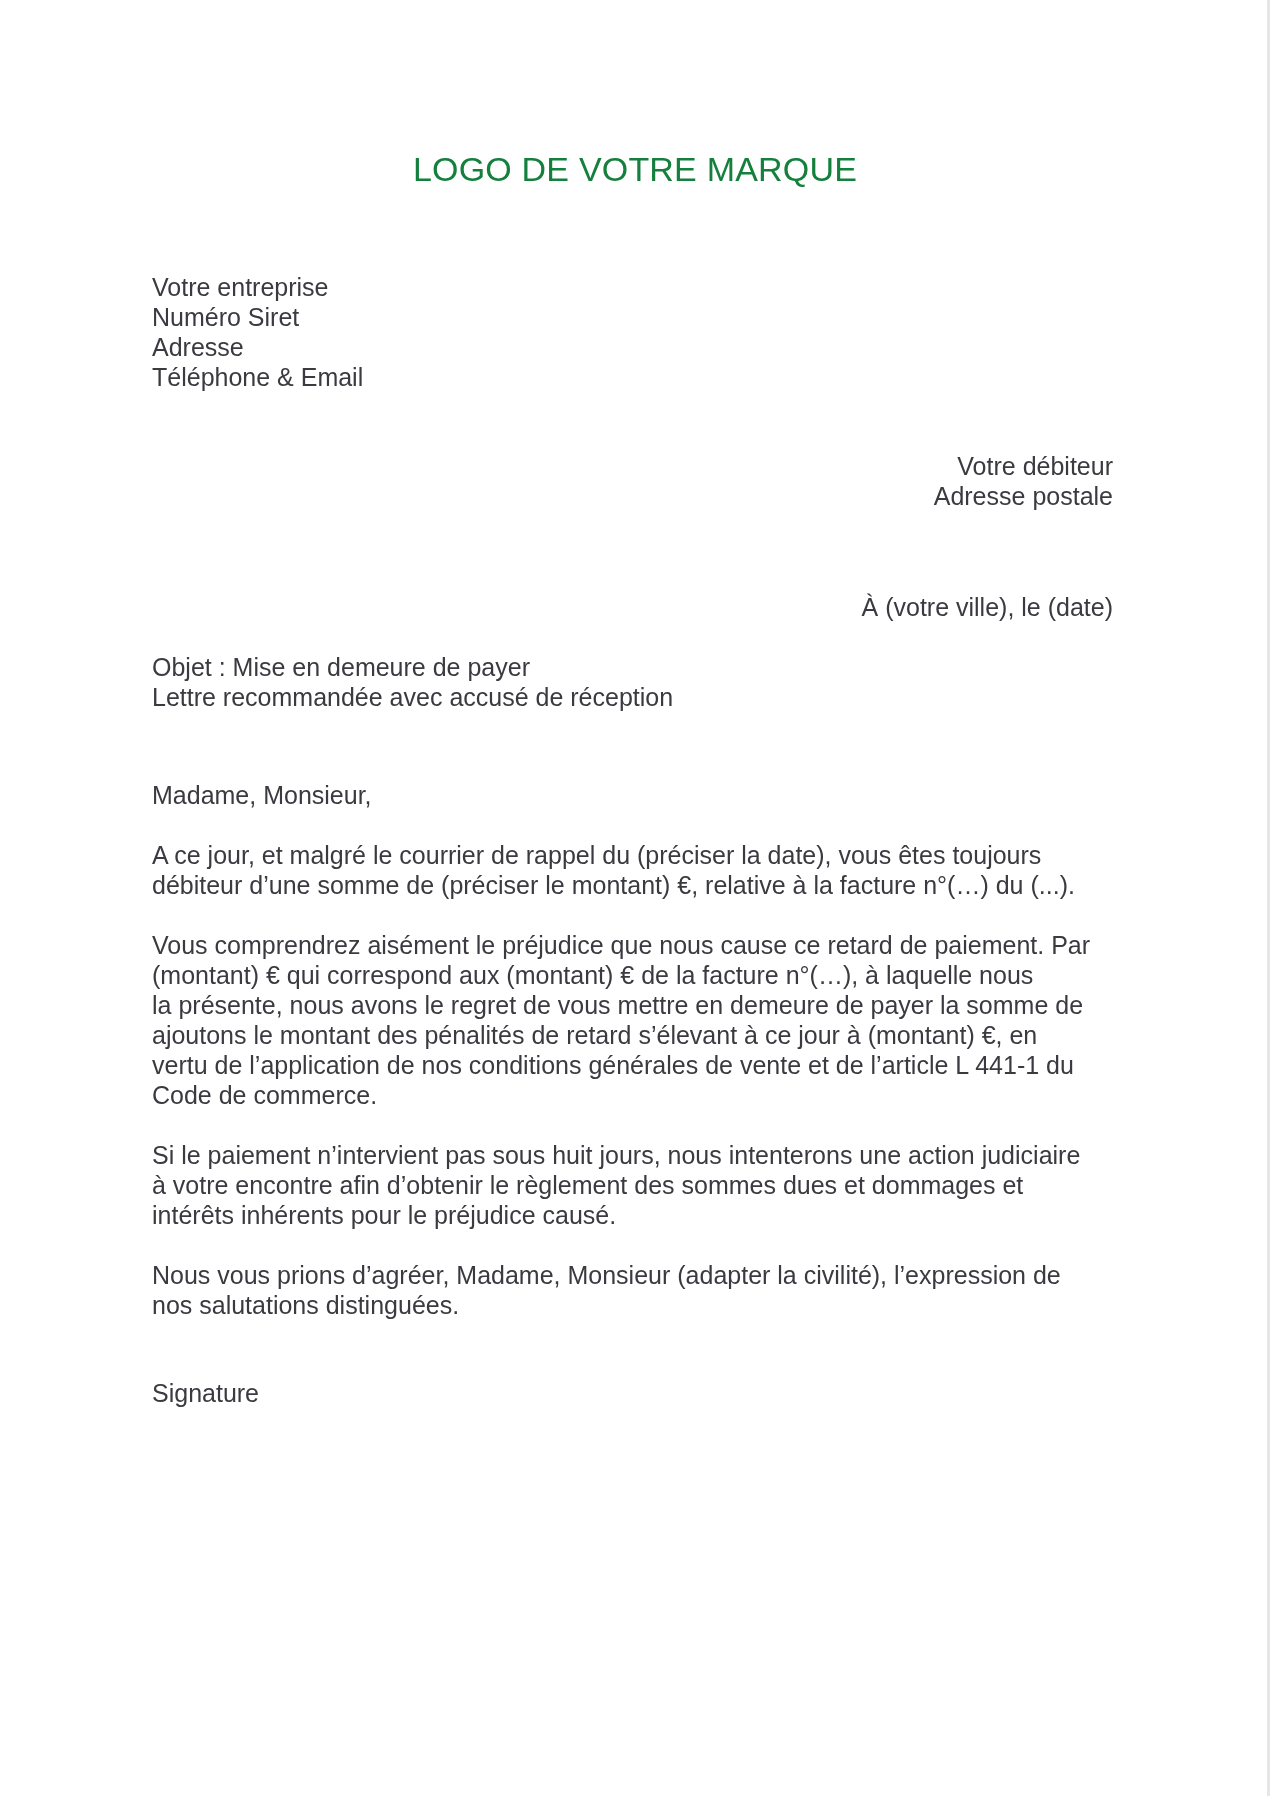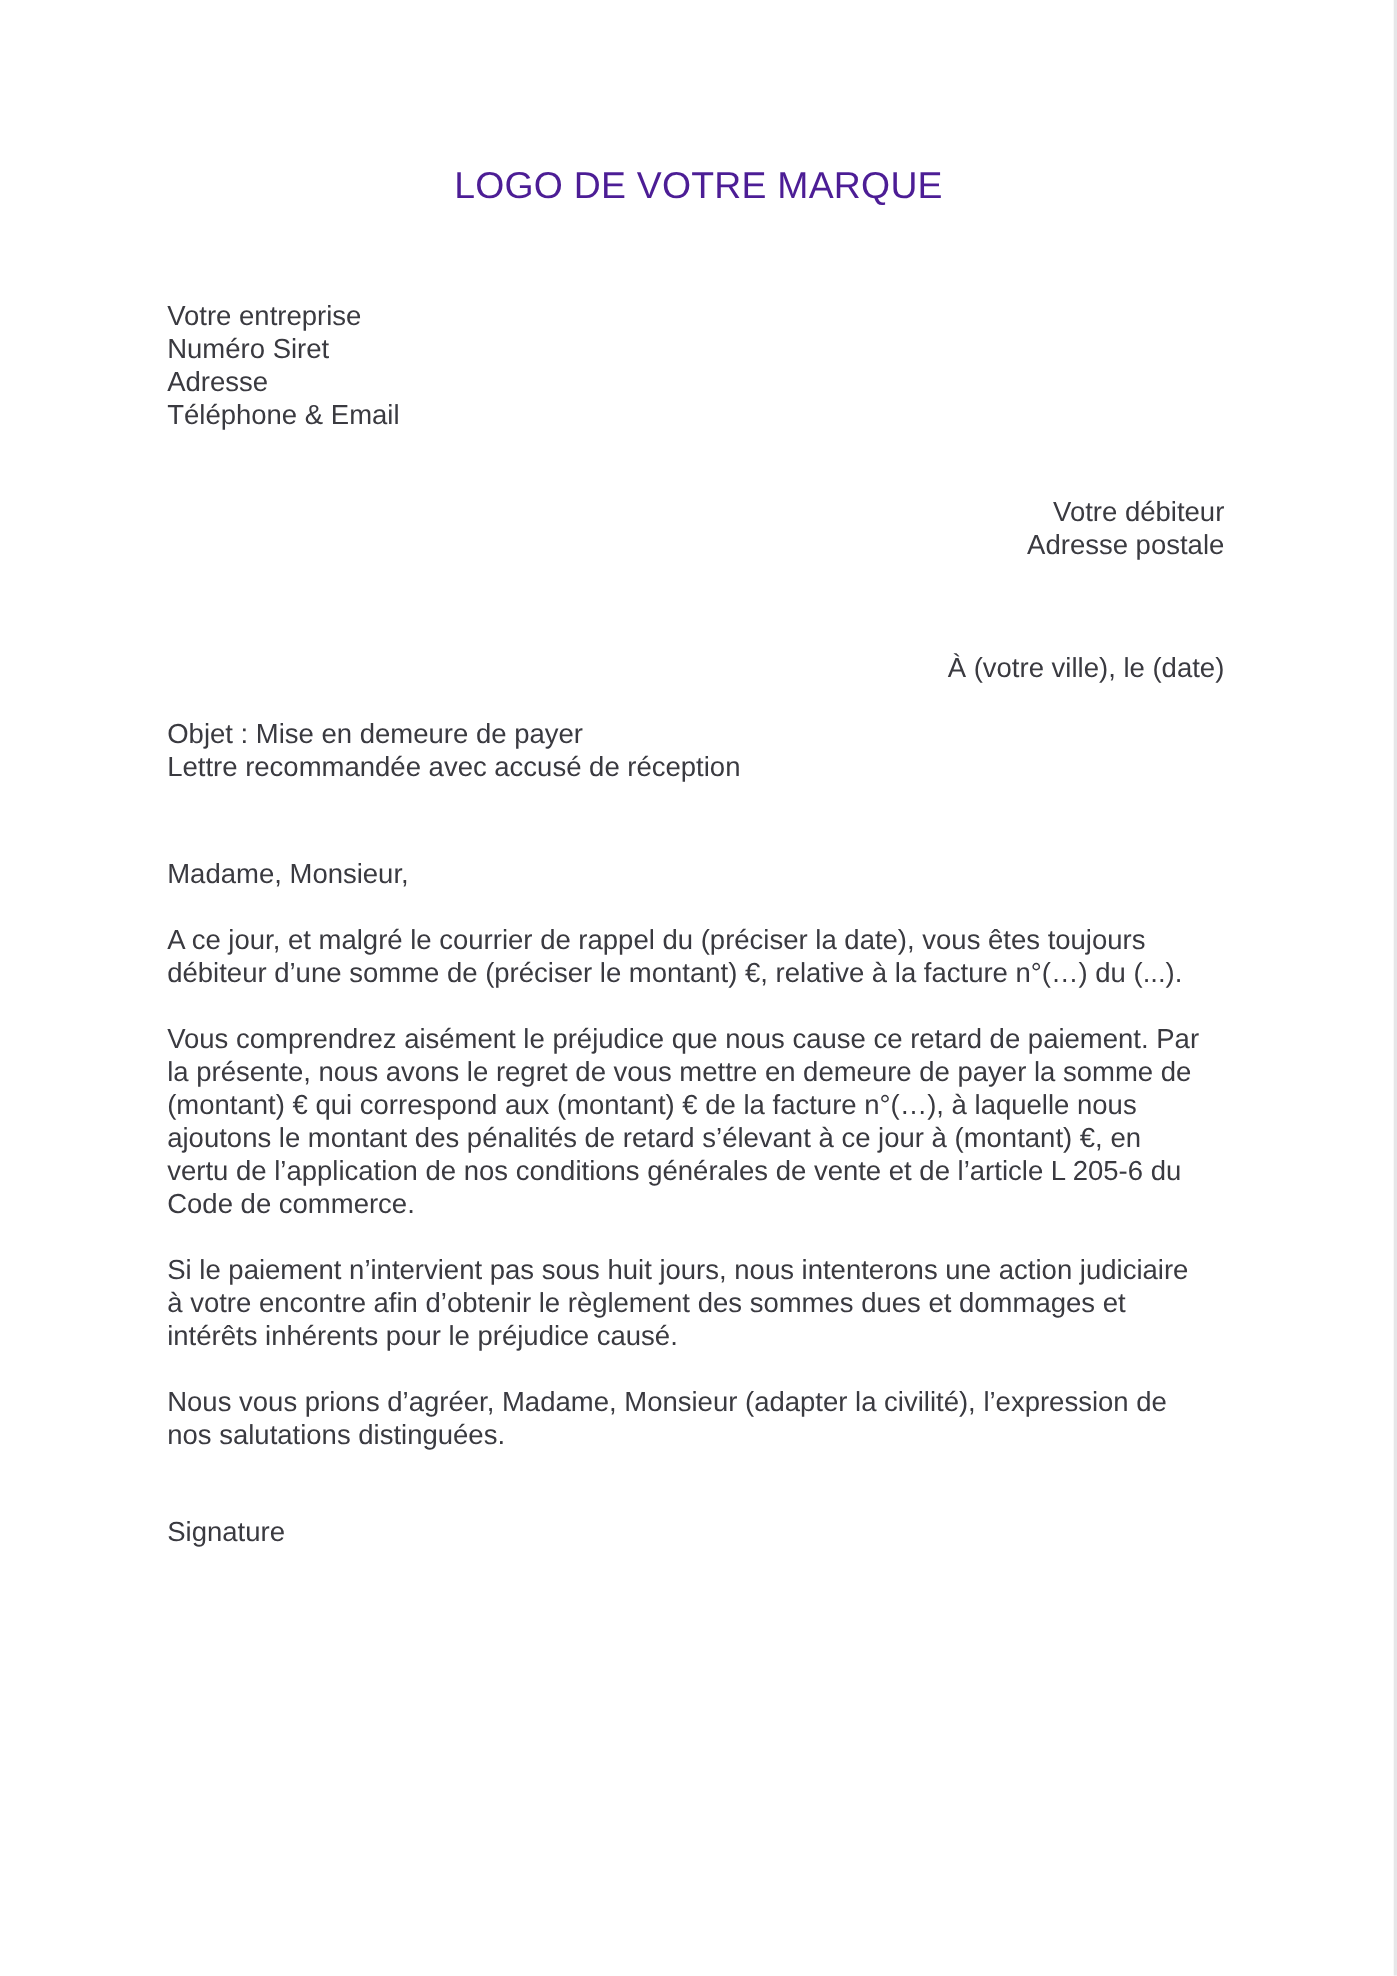--- a/index.html
+++ b/index.html
@@ -1,20 +1,20 @@
 <!DOCTYPE html>
 <html><head>
 <meta charset="utf-8">
 <style>
   html, body { margin: 0; padding: 0; background: #ffffff; }
   body { width: 1270px; height: 1796px; position: relative; overflow: hidden;
          font-family: "Liberation Sans", sans-serif; color: #3a3a40; }
   .edge { position: absolute; top: 0; right: 0; width: 3px; height: 1796px; background: #e6e6e8; }
   .title { position: absolute; top: 150px; left: 0; width: 1270px; text-align: center;
-           font-size: 34px; color: #4c1d95; letter-spacing: 0.2px; }
+           font-size: 34px; color: #15803d; letter-spacing: 0.2px; }
   .block { position: absolute; font-size: 25px; line-height: 30px; }
   .line { display: block; white-space: nowrap; }
   .left { left: 152px; }
   .right { right: 157px; text-align: right; }
   .para { position: absolute; left: 152px; width: 965px; font-size: 25px; line-height: 30px; white-space: nowrap; }
 </style>
 </head>
 <body>
 
 <div class="edge"></div>
@@ -46,24 +46,24 @@
   <span class="line">Madame, Monsieur,</span>
 </div>
 
 <div class="para" style="top:840px;">
   <span class="line">A ce jour, et malgré le courrier de rappel du (préciser la date), vous êtes toujours</span>
   <span class="line">débiteur d’une somme de (préciser le montant) €, relative à la facture n°(…) du (...).</span>
 </div>
 
 <div class="para" style="top:930px;">
   <span class="line">Vous comprendrez aisément le préjudice que nous cause ce retard de paiement. Par</span>
+  <span class="line">(montant) € qui correspond aux (montant) € de la facture n°(…), à laquelle nous</span>
   <span class="line">la présente, nous avons le regret de vous mettre en demeure de payer la somme de</span>
-  <span class="line">(montant) € qui correspond aux (montant) € de la facture n°(…), à laquelle nous</span>
   <span class="line">ajoutons le montant des pénalités de retard s’élevant à ce jour à (montant) €, en</span>
-  <span class="line">vertu de l’application de nos conditions générales de vente et de l’article L 205-6 du</span>
+  <span class="line">vertu de l’application de nos conditions générales de vente et de l’article L 441-1 du</span>
   <span class="line">Code de commerce.</span>
 </div>
 
 <div class="para" style="top:1140px;">
   <span class="line">Si le paiement n’intervient pas sous huit jours, nous intenterons une action judiciaire</span>
   <span class="line">à votre encontre afin d’obtenir le règlement des sommes dues et dommages et</span>
   <span class="line">intérêts inhérents pour le préjudice causé.</span>
 </div>
 
 <div class="para" style="top:1260px;">

